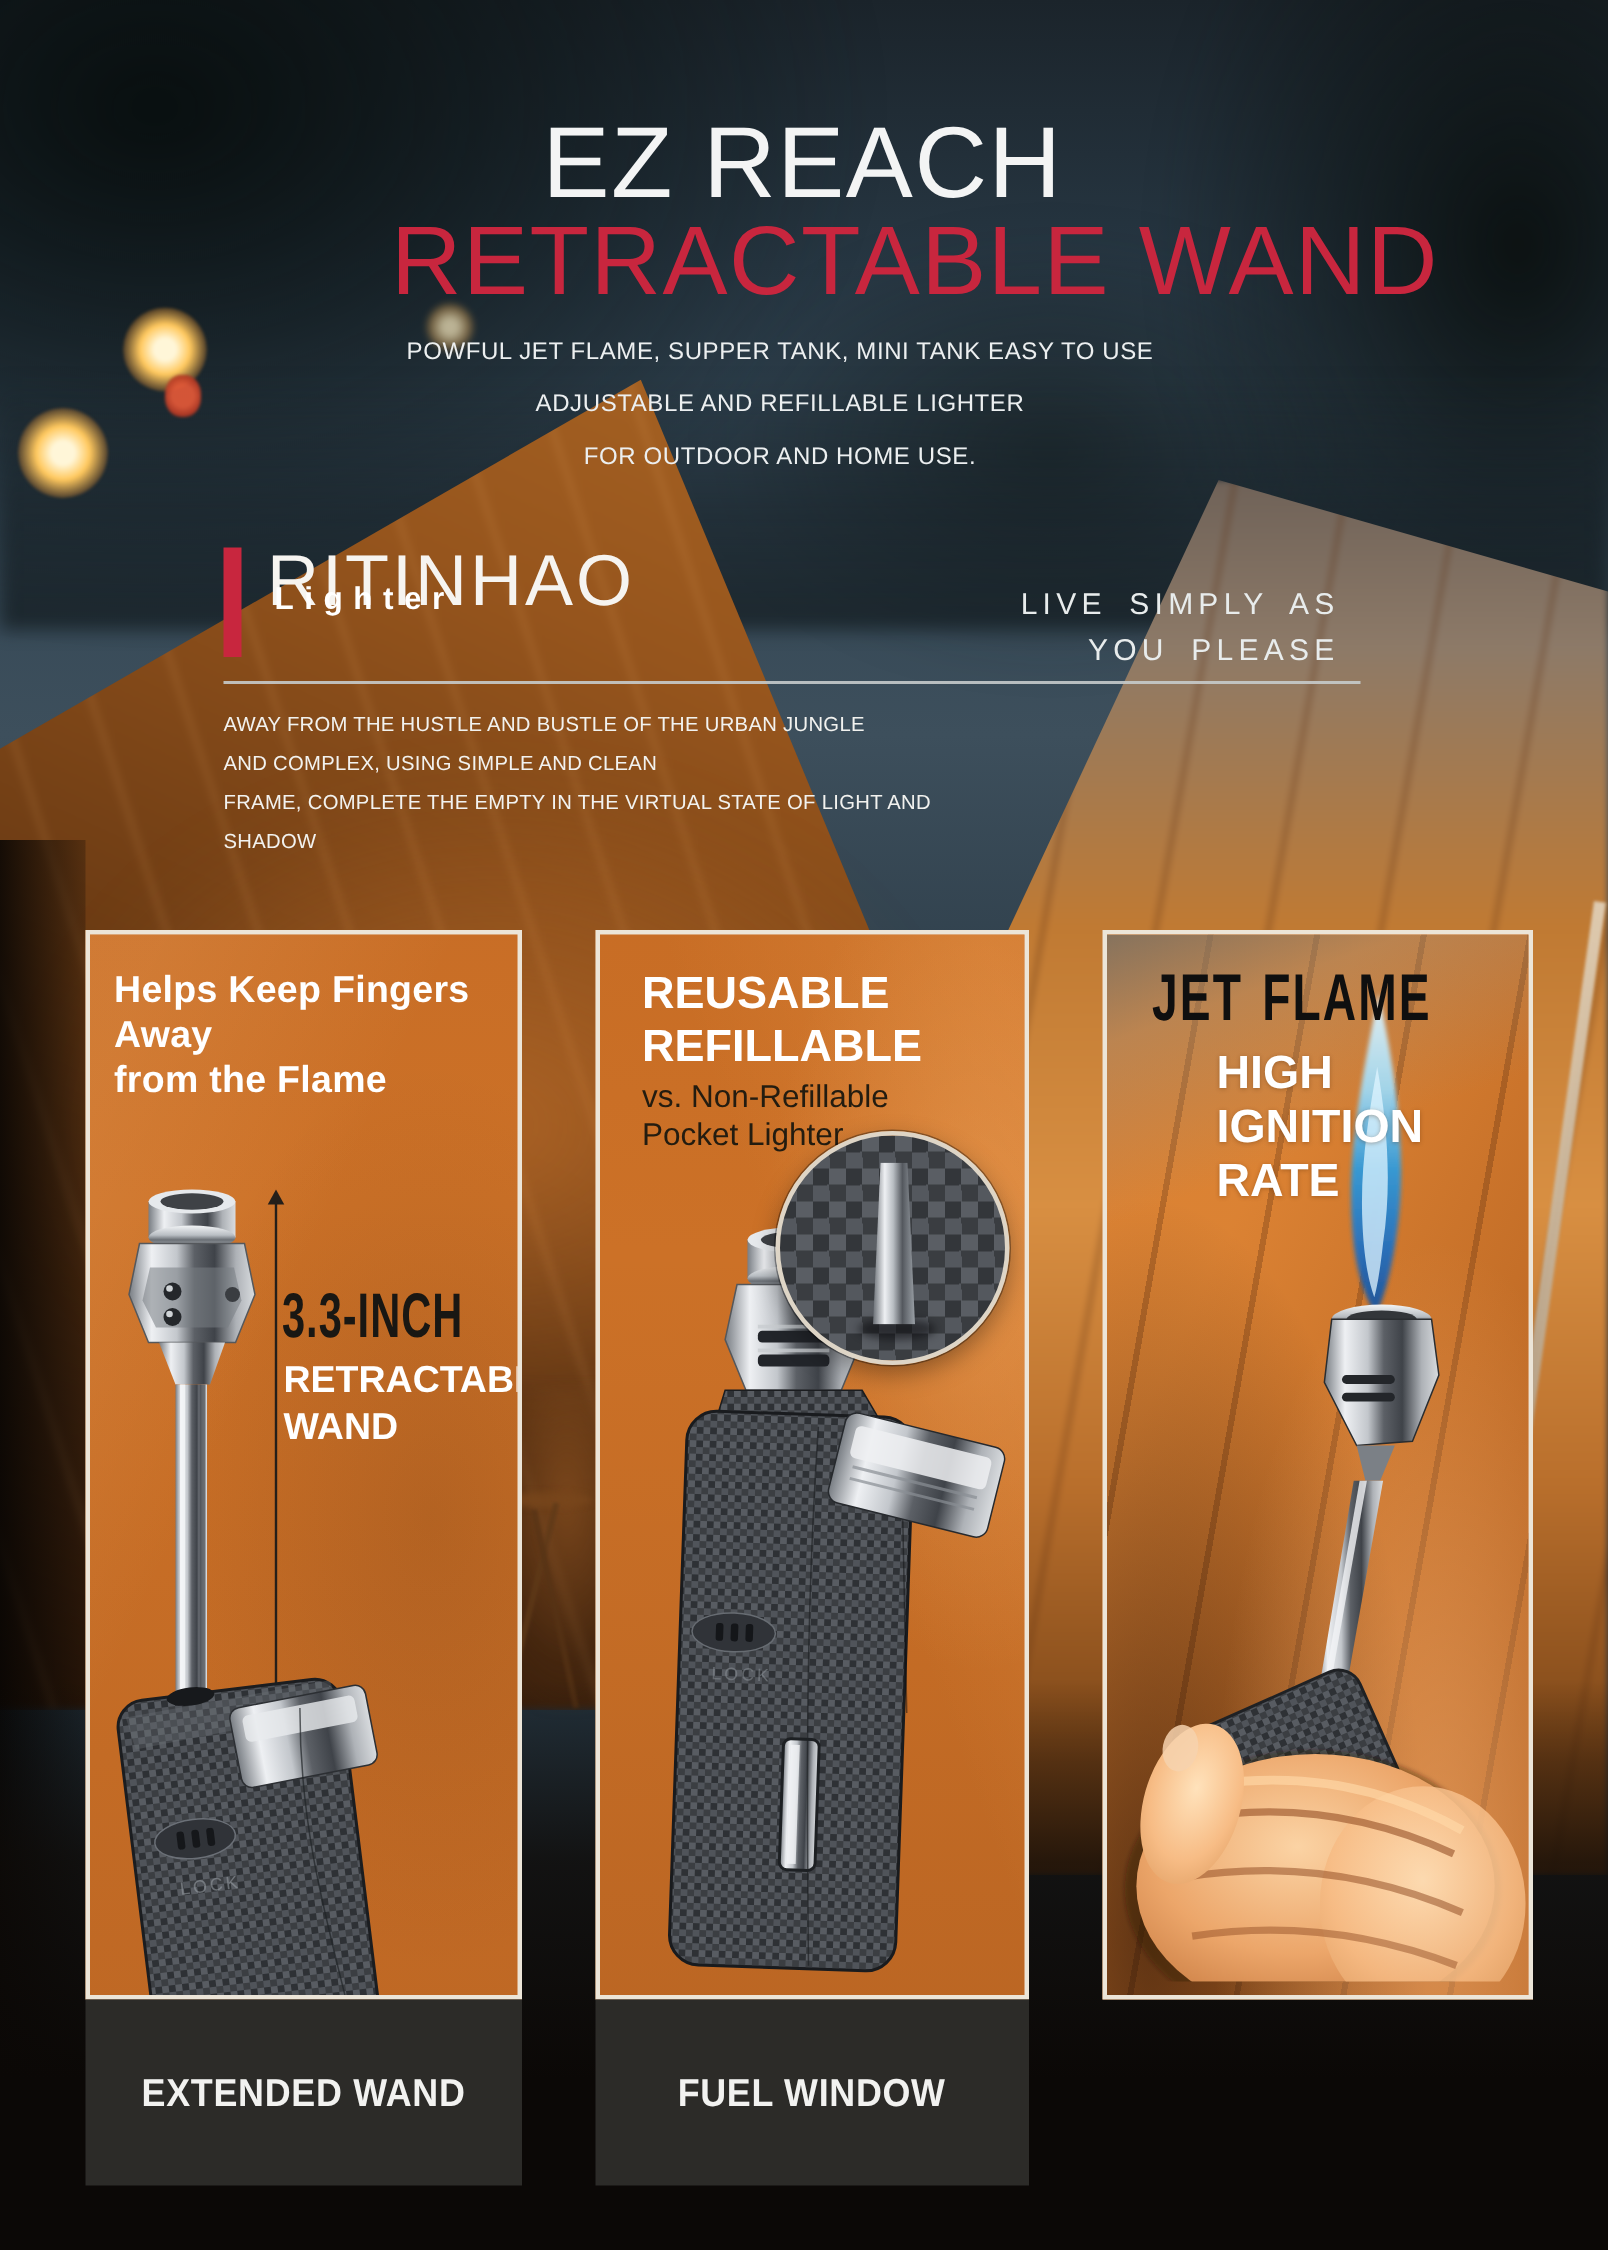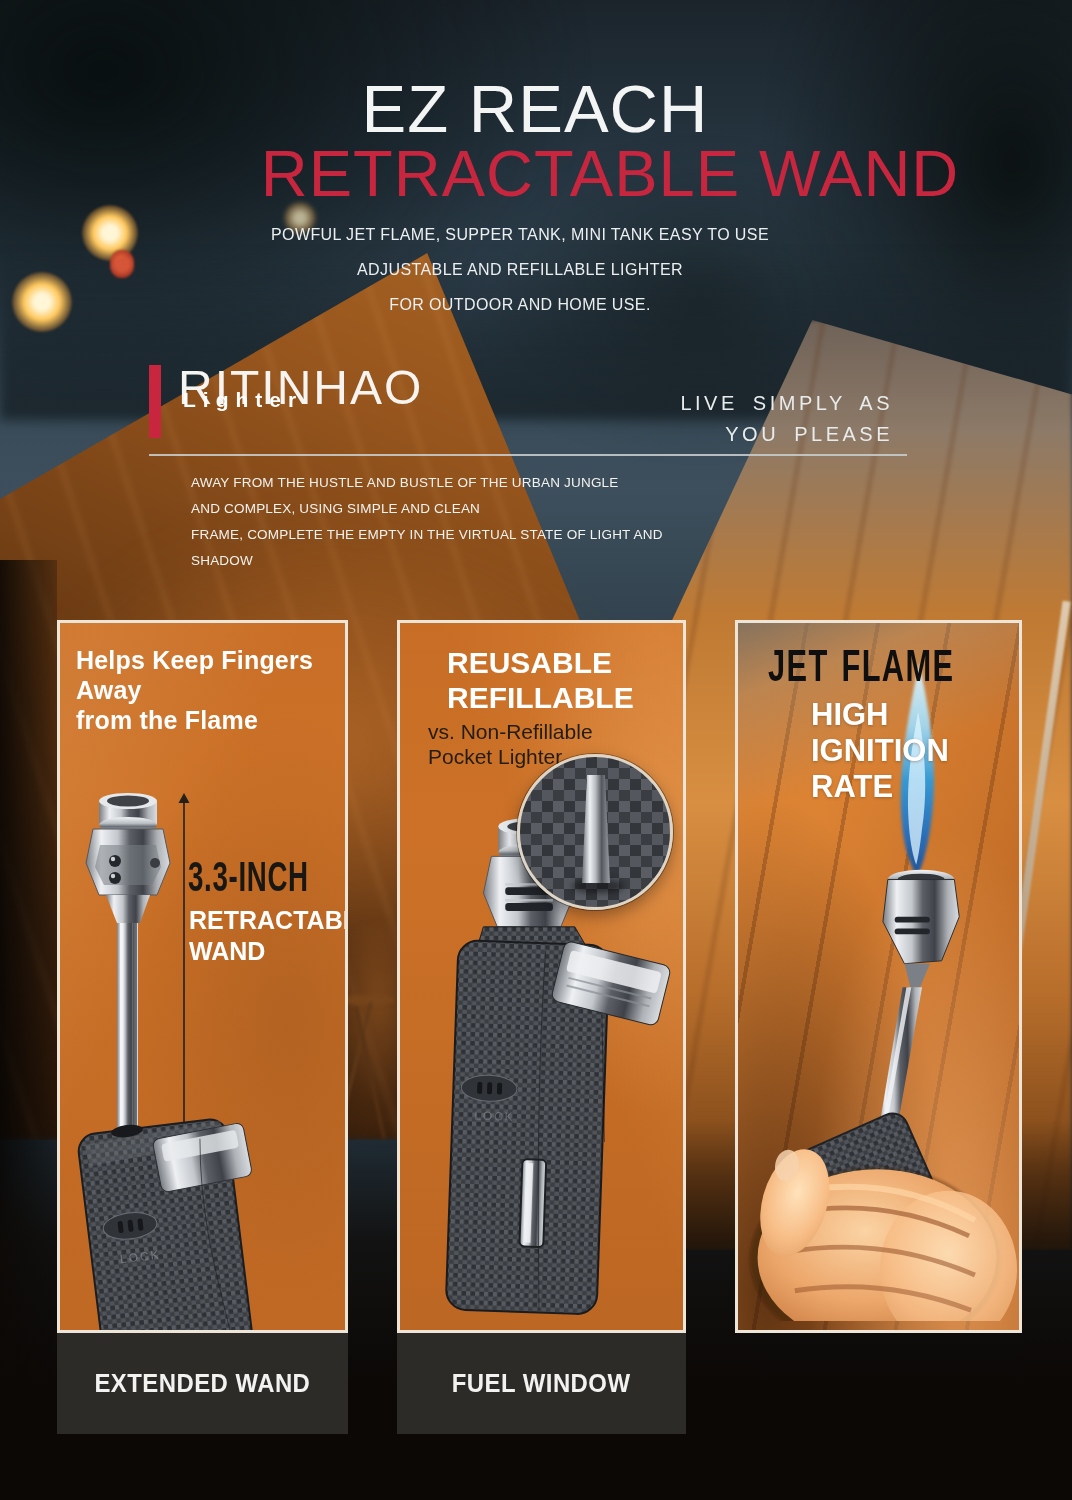--- a/index.html
+++ b/index.html
@@ -62,21 +62,21 @@
   
   .brand-bar{left:149px;top:365px;width:12px;height:73px;background:var(--accent-red,#c8263e);}
   .brand-name{left:178px;top:360px;font-size:48px;font-weight:400;letter-spacing:2px;color:#f6f4f0;}
   .brand-type{left:183px;top:388px;font-size:21px;font-weight:700;letter-spacing:7px;color:#ffffff;}
   .slogan{left:593px;top:388px;width:300px;text-align:right;font-size:20px;font-weight:400;
     letter-spacing:3.5px;word-spacing:6px;color:#e8ecec;line-height:31px;}
   .slogan span{display:block;}
   .divider{left:149px;top:454px;width:758px;height:2px;background:#c6cbcb;opacity:.9;}
   .brand-desc{left:149px;top:470px;width:520px;font-size:13.5px;font-weight:500;
     letter-spacing:.2px;color:#f2f2ef;line-height:26px;}
-  .brand-desc span{display:block;margin-left:42px;}
+  .brand-desc span{display:block;}
   
   .panel{top:620px;height:713px;border:3px solid #ece5d8;box-sizing:border-box;overflow:hidden;
     background-color:var(--panel-orange,#cc7127);}
   .panel::after{content:"";position:absolute;inset:0;z-index:1;pointer-events:none;}
   .panel1{left:57px;width:291px;}
   .panel1::after{background:
     radial-gradient(ellipse at 80% 55%,rgba(60,30,10,.14),transparent 55%),
     linear-gradient(115deg,rgba(255,200,140,.14) 8%,transparent 40%),
     linear-gradient(180deg,rgba(190,100,35,.25) 0%,transparent 25%,rgba(140,70,25,.2) 100%);}
   .panel2{left:397px;width:289px;}
@@ -93,39 +93,39 @@
     linear-gradient(115deg,rgba(255,170,80,.3) 28%,rgba(140,70,20,.35) 85%);}
   .panel .psvg{position:absolute;inset:0;z-index:2;}
   .ptext{position:absolute;z-index:3;}
   .p1-heading{left:16px;top:22px;font-size:25px;font-weight:700;color:#fff;line-height:30px;letter-spacing:.2px;}
   .p1-heading span{display:block;}
   .p1-measure{left:128px;top:230px;font-size:42px;font-weight:700;color:#191713;
     transform:scaleX(.66);transform-origin:left top;white-space:nowrap;letter-spacing:1px;}
   .p1-mlabel{left:129px;top:282px;font-size:25px;font-weight:700;color:#fff;line-height:31px;}
   .p1-mlabel span{display:block;}
   .p2-heading{left:28px;top:22px;font-size:30px;font-weight:700;color:#fff;line-height:35px;}
-  .p2-heading span{display:block;margin-left:19px;}
+  .p2-heading span{display:block;}
   .p2-sub{left:28px;top:96px;font-size:21px;font-weight:400;color:#231c10;line-height:25px;}
   .p2-sub span{display:block;}
   .magnifier{left:117px;top:131px;width:156px;height:156px;border-radius:50%;z-index:3;
     border:3px solid #ded5c6;box-sizing:border-box;overflow:hidden;
     background:repeating-conic-gradient(#5a5e64 0% 25%,#3a3d41 25% 50%,#54585e 50% 75%,#33363a 75% 100%);
     background-size:22px 22px;box-shadow:0 0 0 1px rgba(0,0,0,.35),0 6px 16px rgba(0,0,0,.35);}
   .mag-slot{position:absolute;left:62px;top:18px;width:28px;height:108px;
     background:linear-gradient(90deg,#6a6f75 0%,#eef0f3 28%,#b9bec3 48%,#54585e 70%,#9aa0a6 100%);
     clip-path:polygon(18% 0,82% 0,100% 100%,0 100%);box-shadow:0 4px 8px rgba(0,0,0,.5);}
   .mag-slot-shadow{position:absolute;left:52px;top:122px;width:52px;height:14px;border-radius:50%;
     background:rgba(10,10,12,.55);filter:blur(3px);}
   .p3-heading{left:30px;top:18px;font-size:44px;font-weight:700;color:#0f0f0f;
     transform:scaleX(.7);transform-origin:left top;white-space:nowrap;letter-spacing:2px;word-spacing:4px;}
   .p3-sub{left:26px;top:74px;font-size:31px;font-weight:700;color:#fff;line-height:36px;
     text-shadow:0 1px 3px rgba(80,40,10,.35);}
   .p3-sub span{display:block;margin-left:47px;}
   
-  .caption{top:1333px;height:101px;background:var(--caption-bg,#2c2b28);
+  .caption{top:1333px;height:124px;background:var(--caption-bg,#2c2b28);
     display:flex;align-items:center;justify-content:center;}
   .cap1{left:57px;width:291px;} .cap2{left:397px;width:289px;} .cap3{left:735px;width:287px;}
   .caption span{font-size:26px;font-weight:700;color:#f2f2f0;letter-spacing:.5px;
     transform:scaleX(.92);white-space:nowrap;}
 </style>
 </head>
 <body>
 
 <div class="poster">
 

